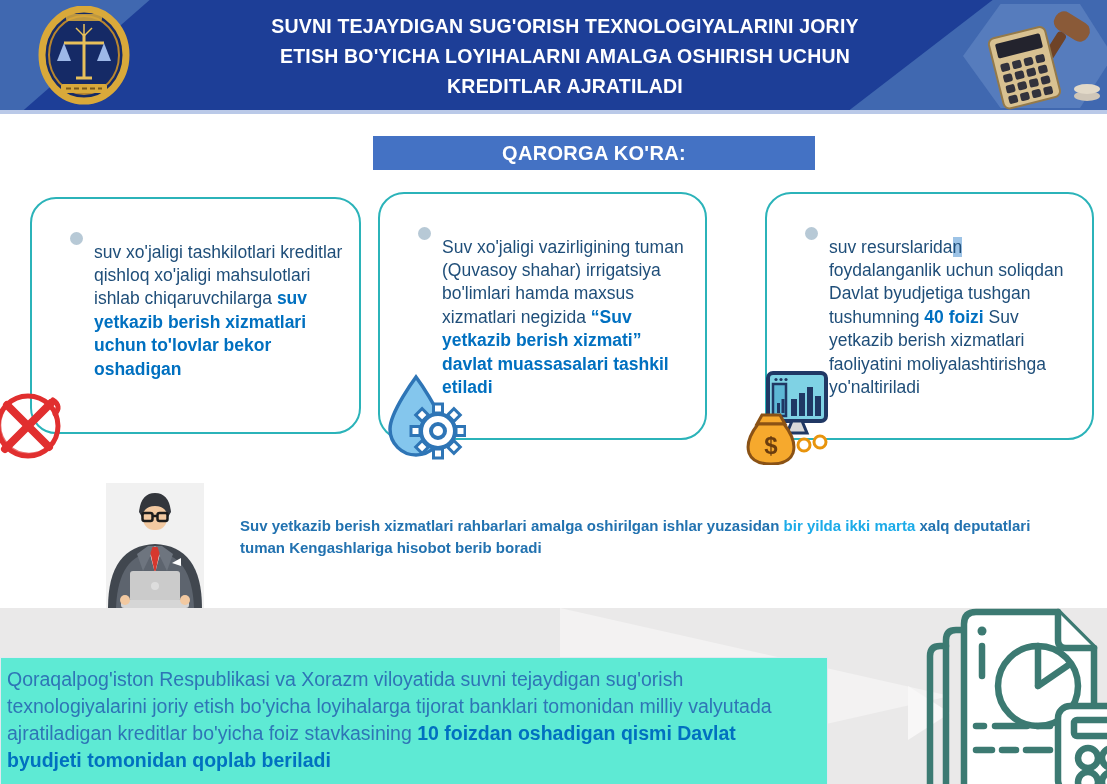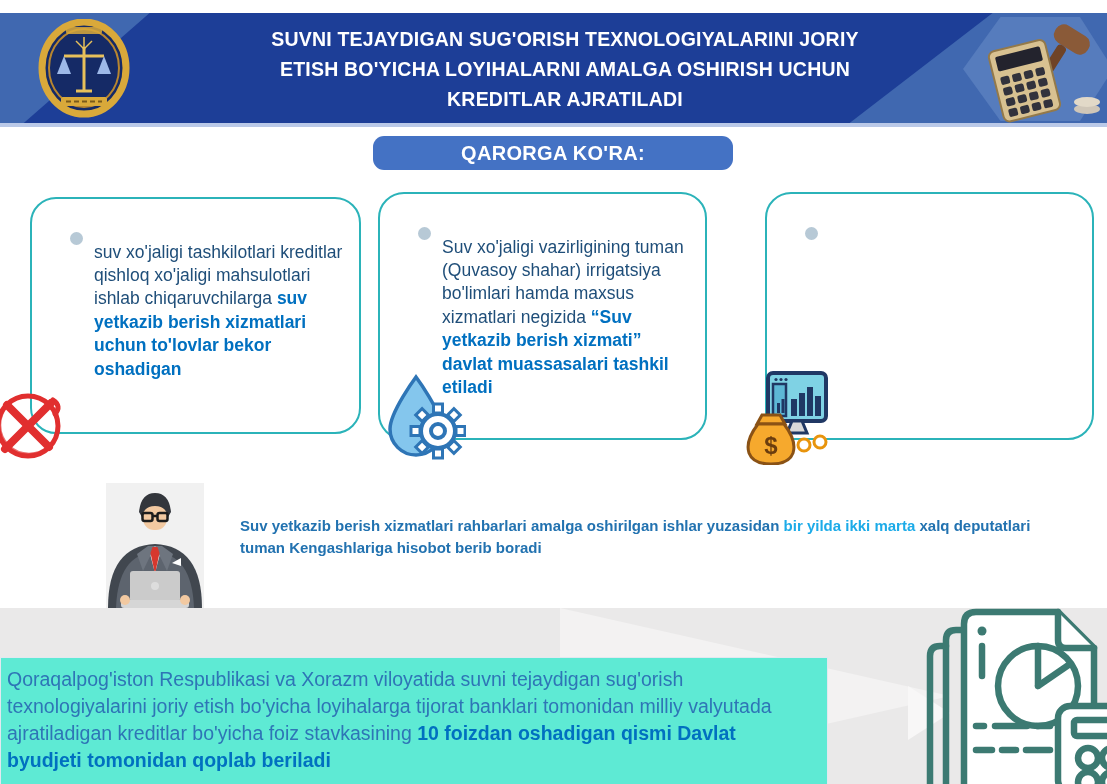--- a/index.html
+++ b/index.html
@@ -3,21 +3,21 @@
 <meta charset="utf-8">
 <style>
   html,body{margin:0;padding:0;}
   body{
     width:1107px;height:784px;position:relative;overflow:hidden;
     font-family:"Liberation Sans",sans-serif;background:#ffffff;
   }
   
   .header{
     position:absolute;left:0;top:0;width:1107px;height:110px;
-    background:#1d3e97;border-bottom:4px solid #bac9e8;overflow:hidden;margin-top:13px;
+    background:#1d3e97;border-bottom:4px solid #bac9e8;overflow:hidden;
   }
   .header-diag-left{
     position:absolute;left:0;top:0;width:170px;height:110px;
     background:#4068b0;clip-path:polygon(0 0,88% 0,14% 100%,0 100%);
   }
   .header-diag-right{
     position:absolute;right:0;top:0;width:260px;height:110px;
     background:#4068b0;clip-path:polygon(56% 0,100% 0,100% 100%,1% 100%);
   }
   .header-hex{
@@ -27,22 +27,22 @@
   }
   .emblem{position:absolute;left:38px;top:6px;}
   .header-art{position:absolute;right:2px;top:4px;}
   .header-title{
     position:absolute;left:150px;top:11px;width:830px;
     color:#ffffff;font-weight:bold;font-size:19.5px;line-height:1.55;
     text-align:center;letter-spacing:.2px;white-space:pre-line;
   }
   
   .banner{
-    position:absolute;left:373px;top:136px;width:360px;height:34px;
-    background:#4472c4;display:flex;align-items:center;justify-content:center;border-radius:11px;
+    position:absolute;left:373px;top:136px;width:442px;height:34px;
+    background:#4472c4;display:flex;align-items:center;justify-content:center;
   }
   .banner span{color:#fff;font-weight:bold;font-size:20px;letter-spacing:.3px;}
   
   .card{
     position:absolute;background:#fff;border:2px solid #2bb3b9;border-radius:26px;
   }
   .card1{left:30px;top:197px;width:327px;height:233px;}
   .card2{left:378px;top:192px;width:325px;height:244px;}
   .card3{left:765px;top:192px;width:325px;height:244px;}
   .bullet{
@@ -165,20 +165,21 @@
   <p class="card-text"><span>suv xo'jaligi tashkilotlari kreditlar qishloq xo'jaligi mahsulotlari ishlab chiqaruvchilarga </span><span class="b">suv yetkazib berish xizmatlari uchun to'lovlar bekor oshadigan</span></p>
 </div>
 
 <div class="card card2">
   <span class="bullet"></span>
   <p class="card-text"><span>Suv xo'jaligi vazirligining tuman (Quvasoy shahar) irrigatsiya bo'limlari hamda maxsus xizmatlari negizida </span><span class="b">“Suv yetkazib berish xizmati” davlat muassasalari tashkil etiladi</span></p>
 </div>
 
 <div class="card card3">
   <span class="bullet"></span>
+  <p class="card-text"><span>suv resurslarida</span><span class="hl">n</span><span> foydalanganlik uchun soliqdan Davlat byudjetiga tushgan tushumning </span><span class="b">40 foizi</span><span> Suv yetkazib berish xizmatlari faoliyatini moliyalashtirishga yo'naltiriladi</span></p>
 </div>
 
 <span class="icon-cross">
   <svg width="78" height="78" viewBox="0 0 78 78">
     <g fill="none" stroke="#e12f2f" stroke-linecap="round">
       <circle cx="38" cy="41" r="30" stroke-width="5"></circle>
       <circle cx="39" cy="40" r="29" stroke-width="2.5" opacity=".7"></circle>
       <path d="M63 15 q9 6 2 14" stroke-width="5"></path>
       <path d="M17 20 L59 62" stroke-width="8"></path>
       <path d="M61 18 L15 64" stroke-width="8"></path>

